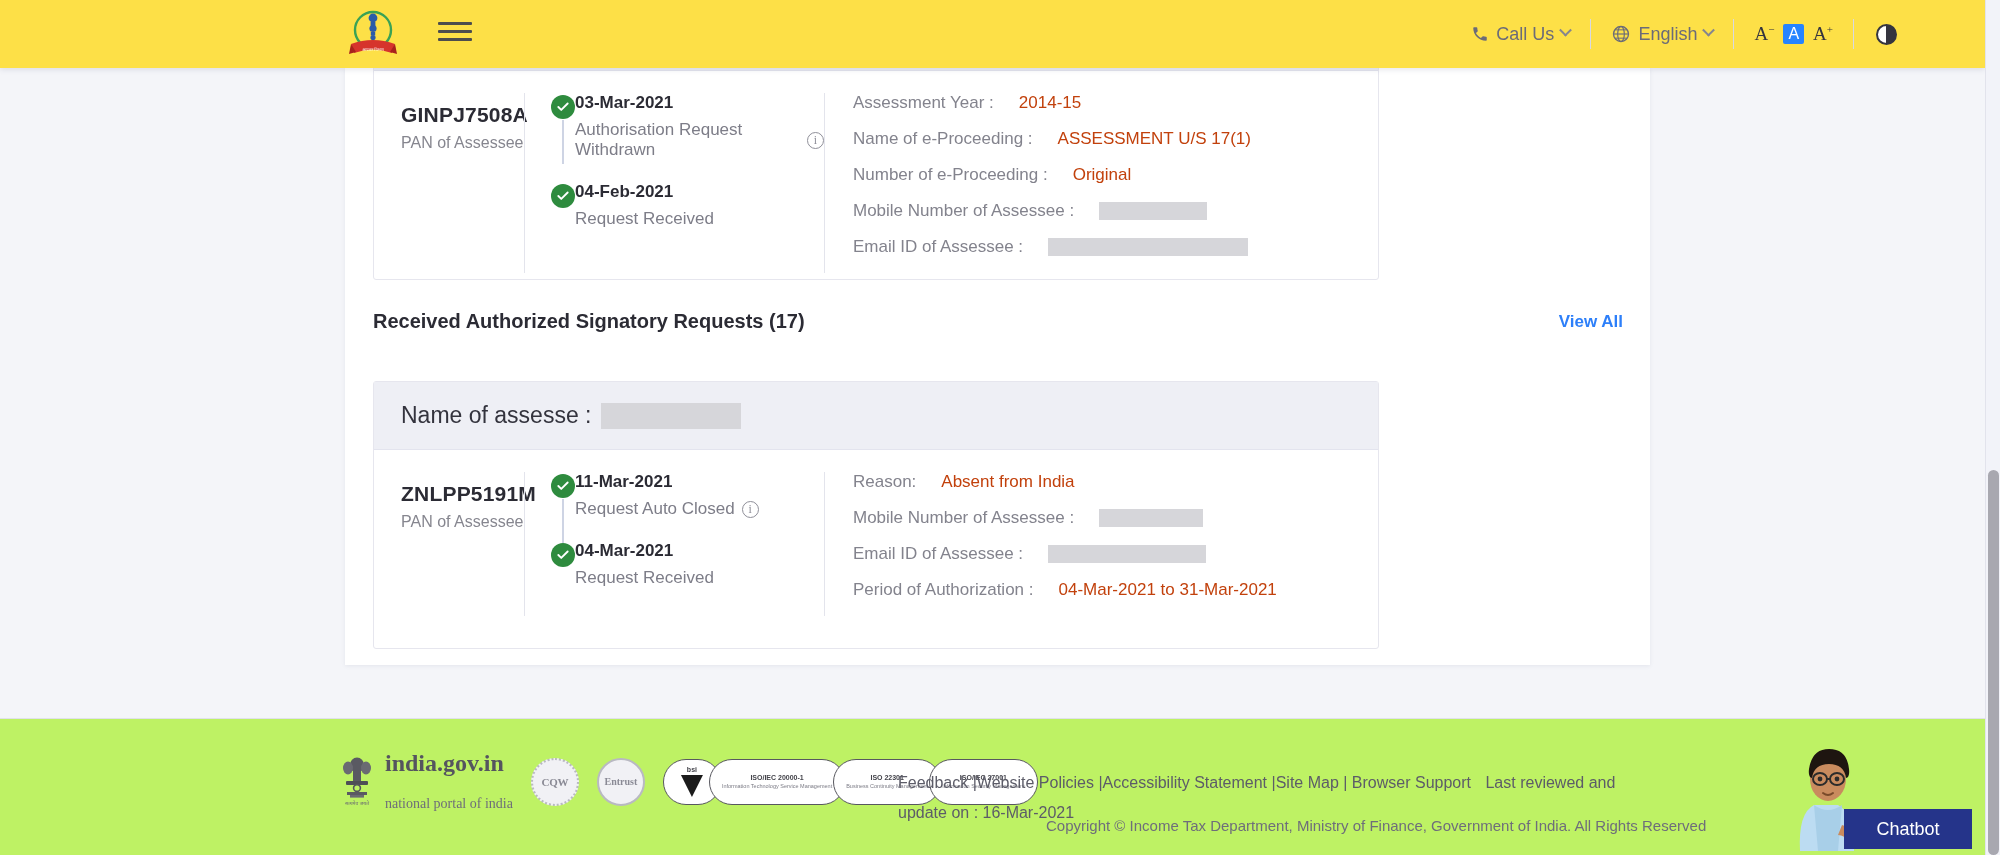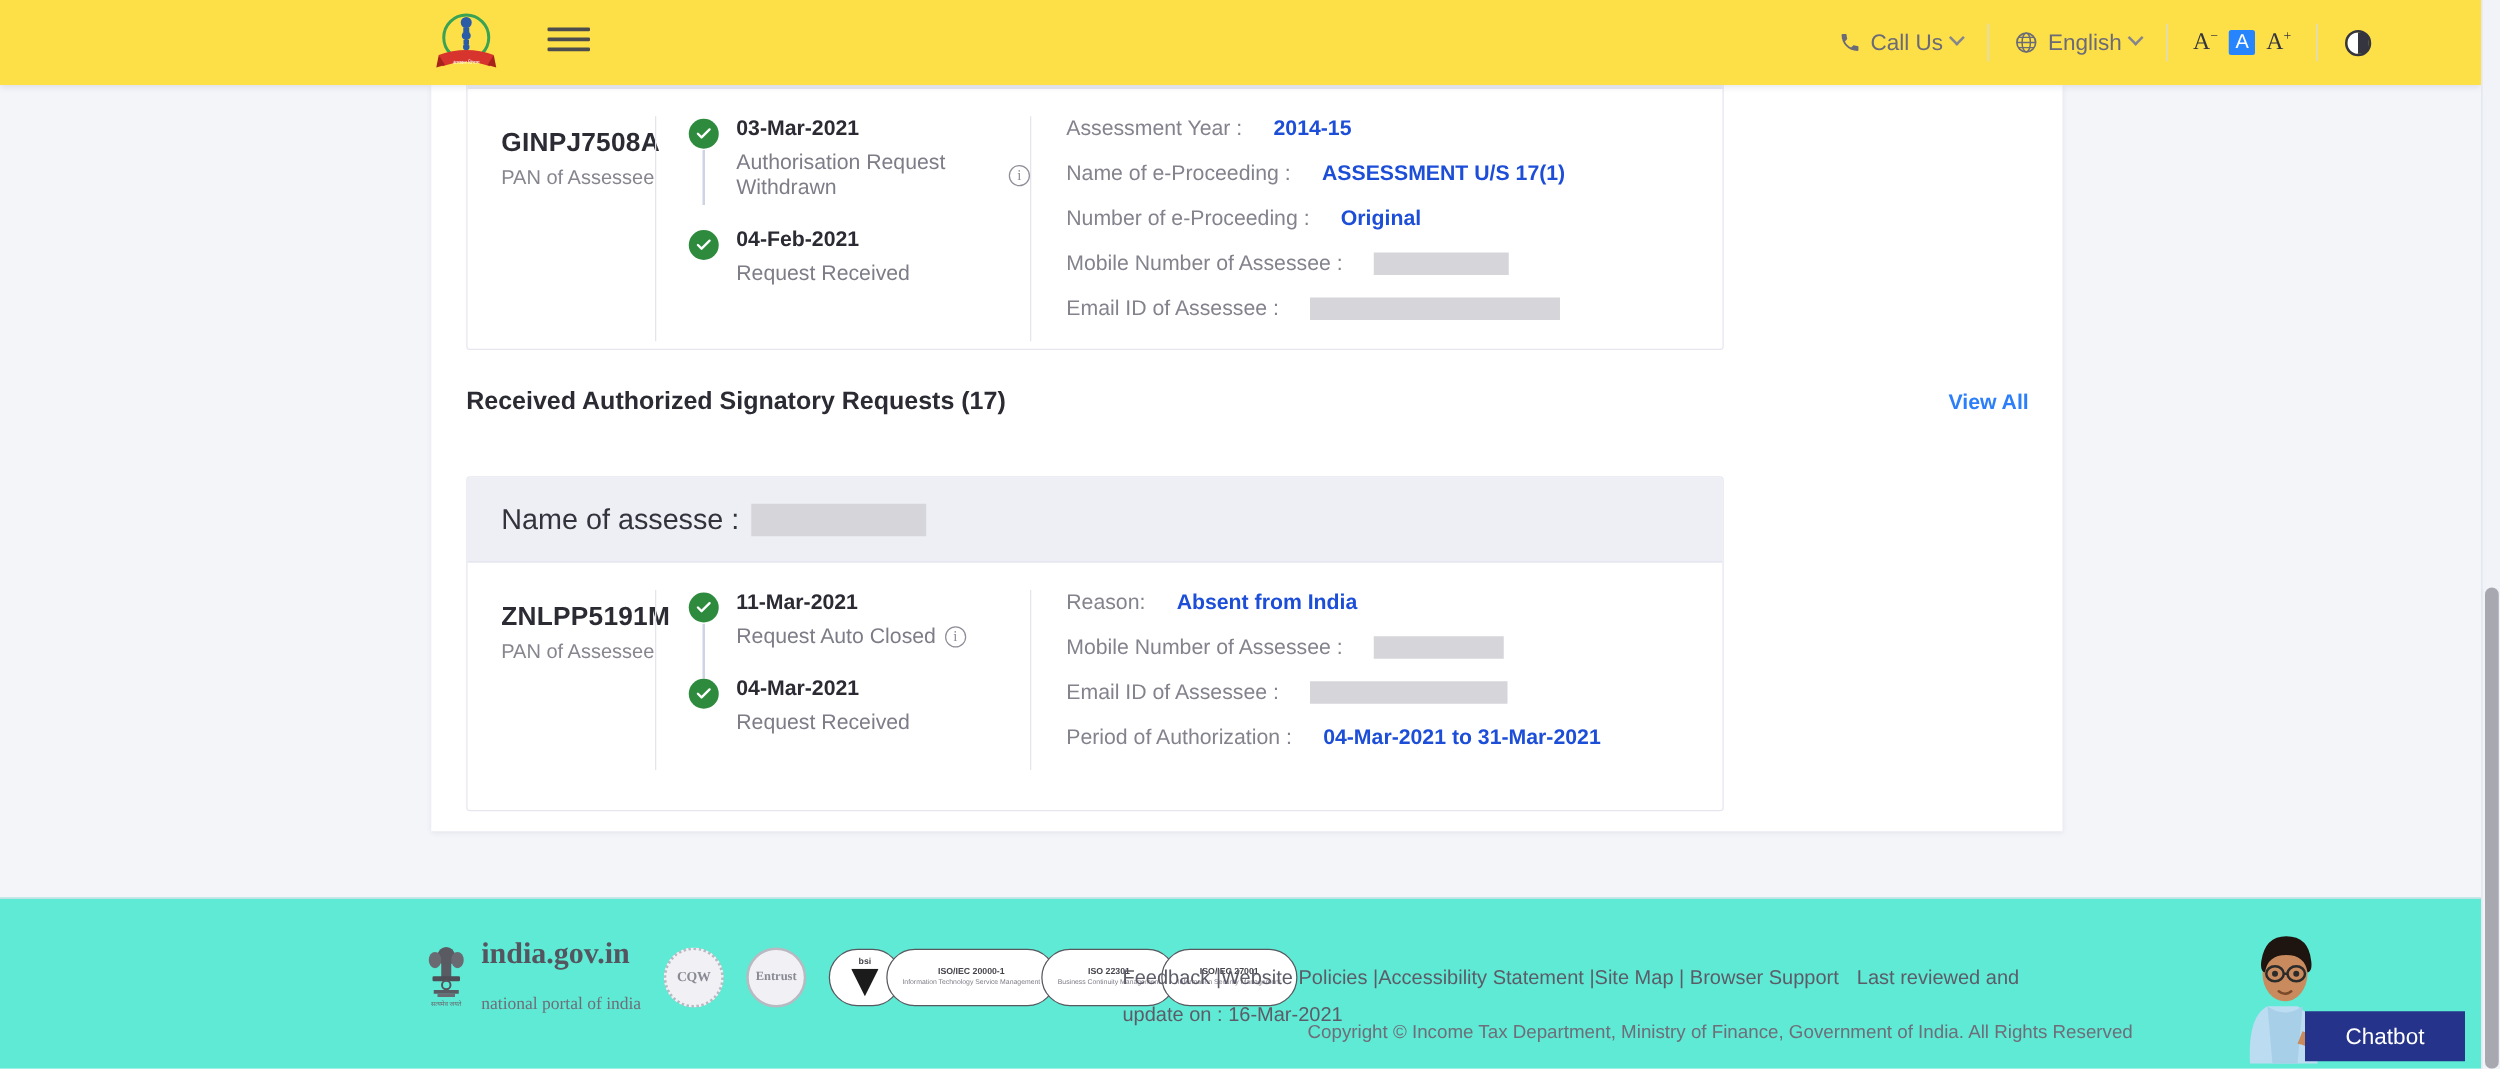--- a/index.html
+++ b/index.html
@@ -88,21 +88,21 @@
 
   .card-body { display: flex; padding: 22px 0 0 0; }
   .col-pan { width: 150px; padding-left: 27px; padding-top: 10px; }
   .pan-value { font-size: 21px; font-weight: bold; color: #2b2b34; letter-spacing: .2px; }
   .pan-label { font-size: 16px; color: #86868f; margin-top: 7px; }
 
   .col-timeline {
     width: 300px; padding-left: 26px; position: relative;
     border-left: 1px solid #e3e4ec;
   }
-  .tl-step { display: flex; gap: 14px; position: relative; }
+  .tl-step { display: flex; position: relative; }
   .tl-step + .tl-step { margin-top: 22px; }
   .tl-marker { position: relative; flex: 0 0 24px; }
   .tl-dot {
     width: 24px; height: 24px; border-radius: 50%; background: #2e8b3e;
     display: flex; align-items: center; justify-content: center; margin-top: 2px;
   }
   .tl-dot svg { width: 14px; height: 14px; }
   .tl-line {
     position: absolute; left: 11px; top: 27px; width: 2px; height: 44px; background: #ced4e4;
   }
@@ -111,35 +111,35 @@
   .info-ico {
     width: 17px; height: 17px; border-radius: 50%; border: 1.4px solid #8f8f99;
     color: #8f8f99; font-size: 12px; font-family: "Liberation Serif", serif;
     display: inline-flex; align-items: center; justify-content: center; cursor: pointer;
     flex: 0 0 17px;
   }
   .col-details {
     flex: 1; padding-left: 28px; border-left: 1px solid #e3e4ec;
   }
   .detail-row { font-size: 17px; color: #83838d; margin-bottom: 16px; display: flex; align-items: center; gap: 20px; }
-  .detail-row b { color: #1d4ed8; font-weight: bold; margin-left: 5px; }
+  .detail-row b { color: #c2410c; font-weight: normal; margin-left: 5px; }
   .detail-row .redact { margin-left: 5px; }
 
   
   .section-head {
     position: absolute; left: 28px; top: 242px; width: 1250px;
     display: flex; align-items: center; justify-content: space-between;
   }
   .section-title { font-size: 20px; color: #2b2b34; font-weight: bold; }
   .view-all { font-size: 17px; color: #2d7ff9; font-weight: bold; cursor: pointer; }
 
   
   .footer {
     position: absolute; left: 0; top: 718px; width: 1985px; height: 137px;
-    background: #5eead4;
+    background: #bef264;
     border-top: 1px solid #e0e1ea;
   }
   .footer-logos { position: absolute; left: 340px; top: 32px; display: flex; align-items: center; gap: 18px; }
   .emblem-wrap { display: flex; align-items: center; gap: 11px; }
   .gov-text-main { font-family: "Liberation Serif", serif; font-weight: bold; font-size: 24px; color: #55555f; line-height: 1.05; }
   .gov-text-sub { font-family: "Liberation Serif", serif; font-size: 14px; color: #6e6e79; margin-top: 20px; }
   .seal {
     width: 48px; height: 48px; border-radius: 50%;
     border: 2px solid #b9b9c2; color: #8a8a95;
     display: flex; align-items: center; justify-content: center;

